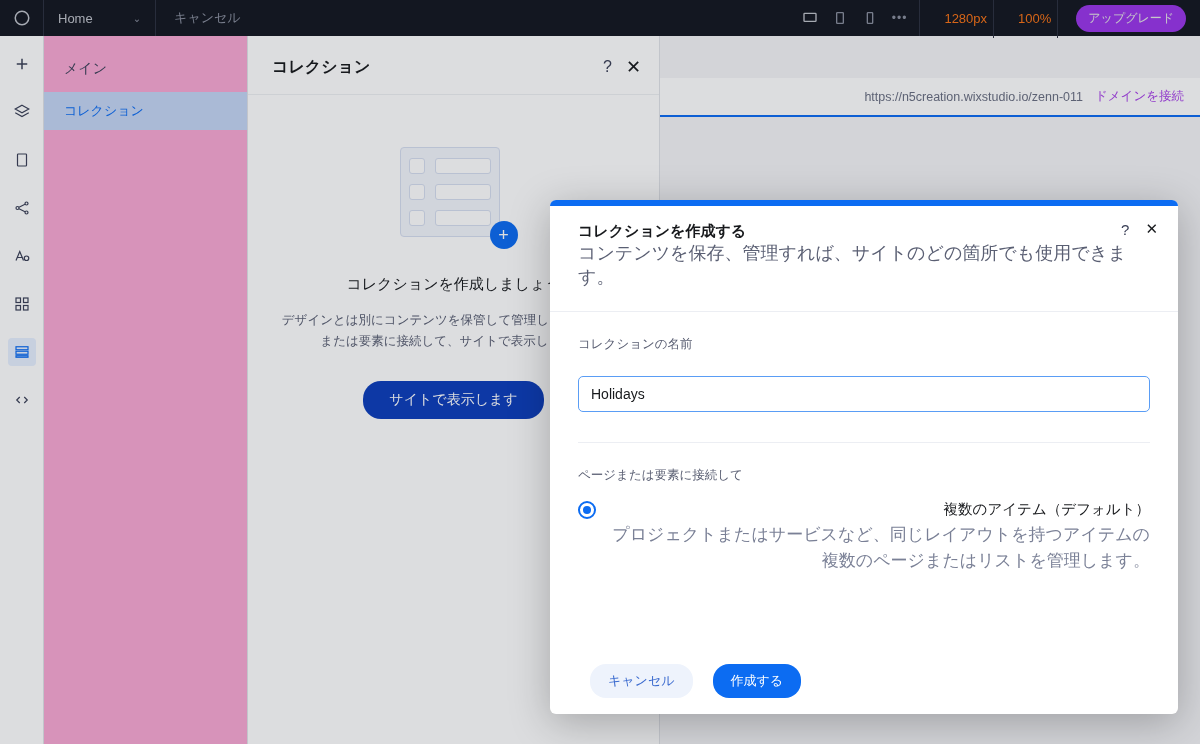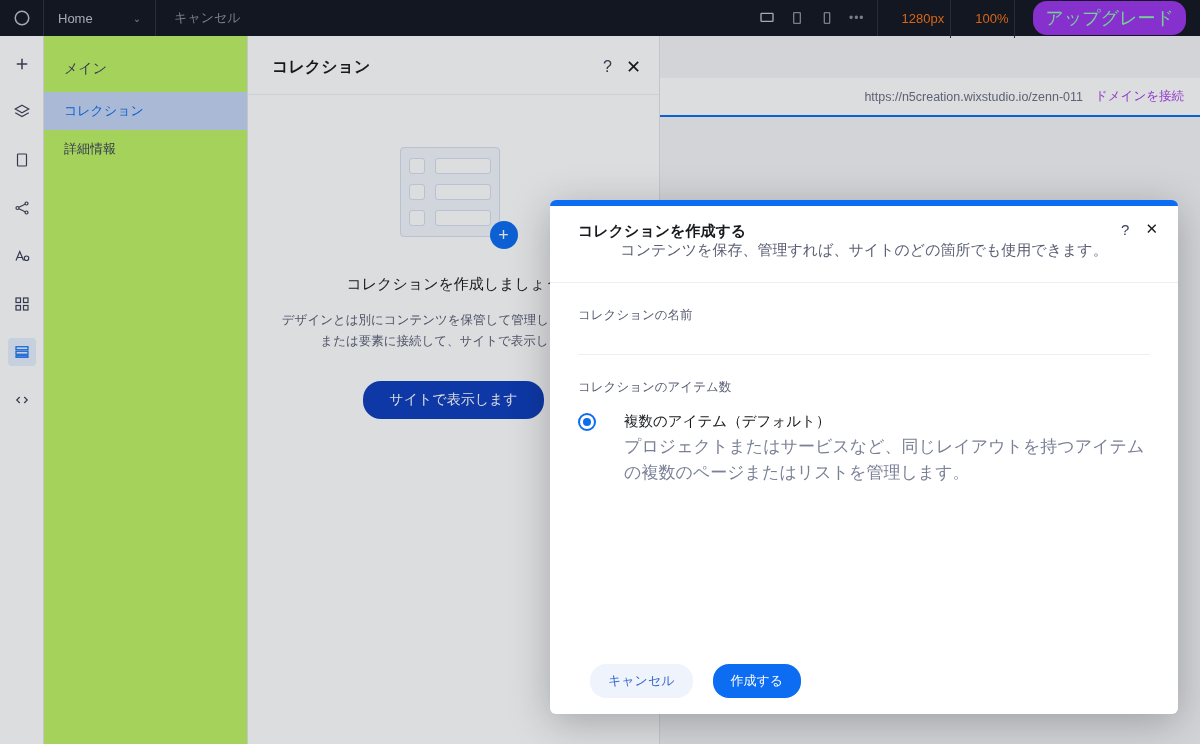--- a/index.html
+++ b/index.html
@@ -74,24 +74,24 @@
     .topbar-px, .topbar-zoom {
       color: #f97316;
       padding: 0 6px;
       border-right: 1px solid #2c3140;
       height: 40px;
       display: flex;
       align-items: center;
     }
     .topbar-upgrade {
       background: #9a36ea;
-      color: #86efac;
+      color: #e5e5e5;
       padding: 5px 12px;
       border-radius: 14px;
-      font-size: 18px;
+      font-size: 12px;
       border: none;
       cursor: pointer;
     }
     
     
     .main {
       display: flex;
       height: calc(100% - 36px);
       position: relative;
     }
@@ -119,21 +119,21 @@
     }
     .rail-item.active {
       background: #e7f0ff;
       color: #0c6cf2;
     }
     .rail-item svg { width: 18px; height: 18px; }
     
     
     .sidepanel {
       width: 204px;
-      background: #bef264;
+      background: #f9a8d4;
       border-right: 1px solid #e1e3e8;
       padding-top: 24px;
     }
     .sidepanel-header {
       padding: 0 20px 14px 20px;
       font-size: 14px;
       color: #3b4057;
     }
     .sidepanel-item {
       padding: 10px 20px;
@@ -307,23 +307,22 @@
       border-bottom: 1px solid #eceef3;
       position:relative;
     }
     .modal-header h3 {
       font-size: 15px;
       font-weight: 700;
       color: #17191c;
       margin-bottom: 0;
     }
     .modal-header p {
-      font-size: 15px;
+      font-size: 18px;
       color: #5a5f73;
-      text-align: center;
     }
     .modal-header-icons{
       position:absolute;
       top:14px;
       right:20px;
       display:flex;
       gap:16px;
       align-items:center;
     }
     .modal-header-icons .q{font-size:15px;color:#3b4057;cursor:pointer;}
@@ -353,23 +352,24 @@
       border-top: 1px solid #eceef3;
       margin: 30px 0 24px 0;
     }
     .section-label {
       font-size: 12.5px;
       color: #5a5f73;
       margin-bottom: 16px;
     }
     .radio-option {
       display: flex;
-      gap: 28px;
+      gap: 13px;
       margin-bottom: 22px;
       align-items: flex-start;
+      text-align: right;
     }
     .radio-circle {
       width: 18px;
       height: 18px;
       border: 2px solid #0c6cf2;
       border-radius: 50%;
       display: flex;
       align-items: center;
       justify-content: center;
       flex-shrink: 0;
@@ -513,21 +513,20 @@
     <div class="rail-item">
       <svg viewBox="0 0 24 24" fill="none" stroke="#3b4057" stroke-width="1.6">
           <path d="M9 8 L5 12 L9 16 M15 8 L19 12 L15 16"></path>
         </svg>
     </div>
   </div>
 
   <div class="sidepanel">
     <div class="sidepanel-header">メイン</div>
     <div class="sidepanel-item active">コレクション</div>
-    <div class="sidepanel-item">詳細情報</div>
   </div>
 
   <div class="coll-panel">
     <div class="coll-header">
       <h2>コレクション</h2>
       <span class="help">?</span>
       <span class="close">✕</span>
     </div>
     <div class="coll-body">
       <div class="coll-illus">
@@ -562,22 +561,23 @@
   <div class="modal-header">
     <div class="modal-header-icons">
       <span class="q">?</span>
       <span class="x">✕</span>
     </div>
     <h3>コレクションを作成する</h3>
     <p>コンテンツを保存、管理すれば、サイトのどの箇所でも使用できます。</p>
   </div>
   <div class="modal-body">
     <div class="field-label">コレクションの名前</div>
+    <input class="field-input" type="text" value="Holidays" style="">
     <hr>
-    <div class="section-label">コレクションのアイテム数</div>
+    <div class="section-label">ページまたは要素に接続して</div>
     
     <div class="radio-option">
       <div class="radio-circle">
         <div class="radio-dot"></div>
       </div>
       <div class="radio-content">
         <div class="radio-title">複数のアイテム（デフォルト）</div>
         <div class="radio-desc">プロジェクトまたはサービスなど、同じレイアウトを持つアイテムの複数のページまたはリストを管理します。</div>
       </div>
     </div>

